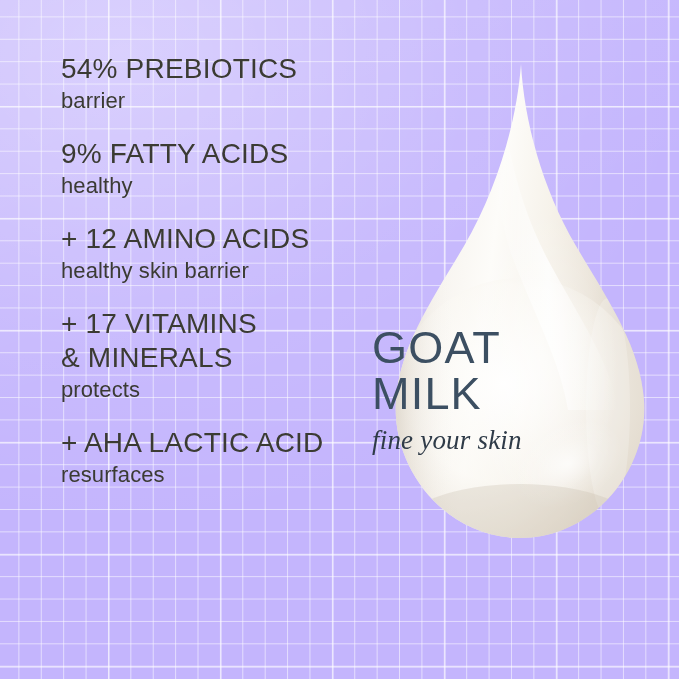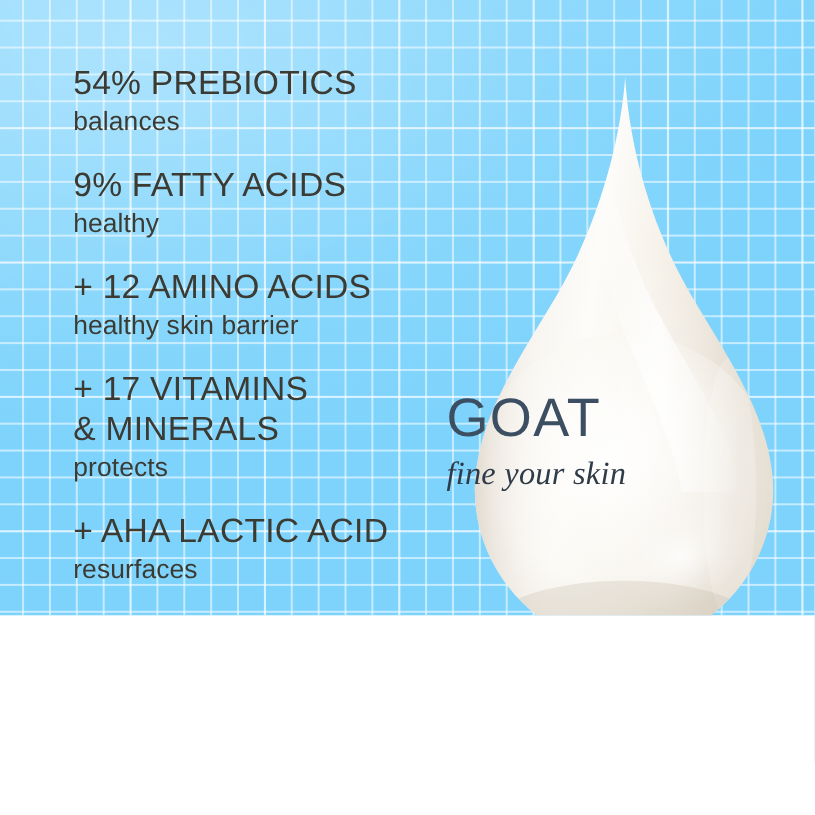--- a/index.html
+++ b/index.html
@@ -3,23 +3,23 @@
 <meta charset="utf-8">
 <style>
   html, body {
     margin: 0;
     padding: 0;
     background: #ffffff;
   }
   #canvas {
     position: relative;
     width: 679px;
-    height: 513px;
+    height: 679px;
     overflow: hidden;
-    background-color: #7dd3fc;
+    background-color: #c4b5fd;
     font-family: "Liberation Sans", sans-serif;
   }
   
   #grid {
     position: absolute;
     inset: 0;
     background-image:
       linear-gradient(to right, rgba(255,255,255,0.55) 1.4px, transparent 1.4px),
       linear-gradient(to bottom, rgba(255,255,255,0.55) 1.4px, transparent 1.4px);
     background-size: 22.4px 22.4px;
@@ -112,21 +112,21 @@
 <div id="canvas">
 
   <div id="grid"></div>
   <div id="grid-major"></div>
   <div id="bg-wash"></div>
 
   <div id="ingredient-list">
 
     <div class="ingredient-item">
       <div class="ingredient-title">54% PREBIOTICS</div>
-      <div class="ingredient-desc">balances</div>
+      <div class="ingredient-desc">barrier</div>
     </div>
 
     <div class="ingredient-item">
     </div>
 
     <div class="ingredient-item">
       <div class="ingredient-title">9% FATTY ACIDS</div>
       <div class="ingredient-desc">healthy</div>
     </div>
 
@@ -219,16 +219,17 @@
         <ellipse cx="168" cy="300" rx="78" ry="150" fill="url(#glossSpot)" opacity="0.55"></ellipse>
         <ellipse cx="196" cy="404" rx="58" ry="40" fill="url(#lowerGloss)" transform="rotate(-28 196 404)"></ellipse>
         <ellipse cx="236" cy="348" rx="22" ry="110" fill="#ffffff" opacity="0.22"></ellipse>
         <ellipse cx="148" cy="470" rx="120" ry="46" fill="#c8bdab" opacity="0.30"></ellipse>
       </g>
     </svg>
   </div>
 
   <div id="droplet-text">
     <div class="brand-line">GOAT</div>
+    <div class="brand-line">MILK</div>
     <div class="brand-tagline">fine your skin</div>
   </div>
 
 </div>
 
 </body></html>

